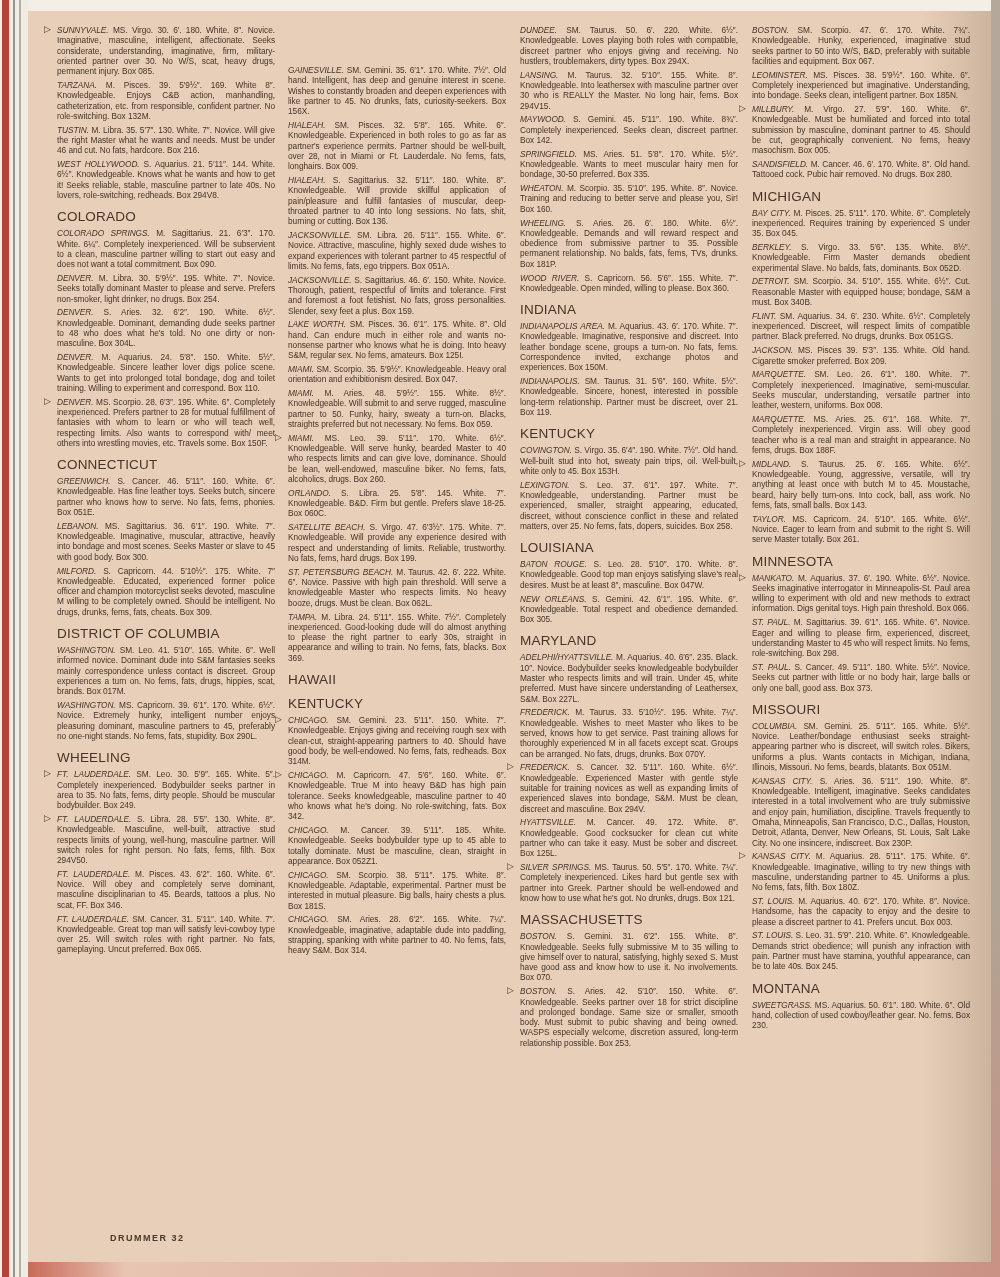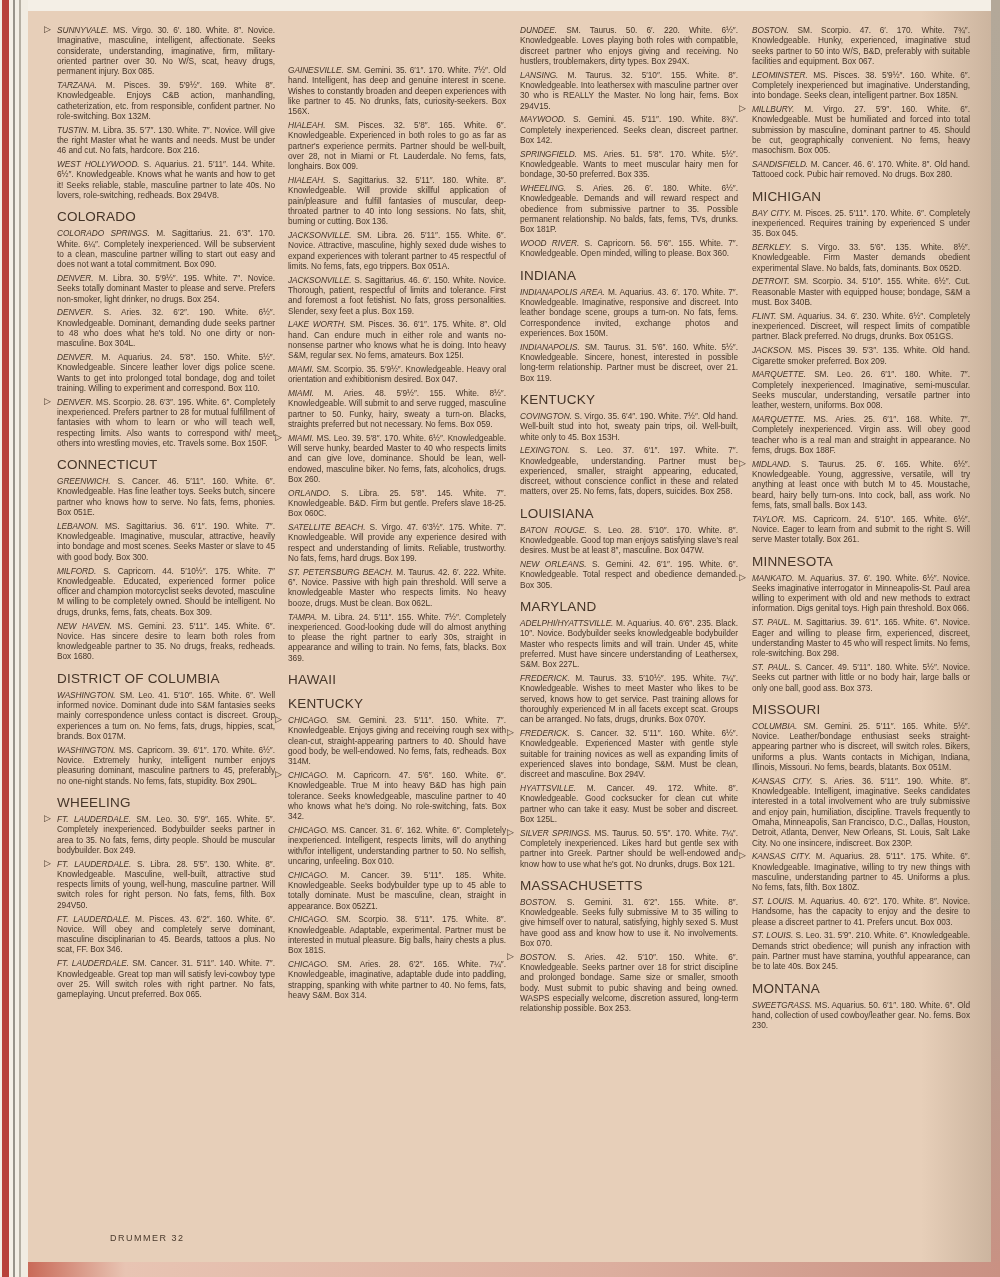--- a/index.html
+++ b/index.html
@@ -57,21 +57,21 @@
     position:absolute;left:-13px;top:-1px;
     font-size:9px;font-style:normal;color:#453528;
   }
   .state-header{
     font-weight:normal;font-size:13.5px;line-height:15px;
     letter-spacing:0.2px;
     margin:9px 0 4px 0;
   }
   .page-footer{
     position:absolute;left:82px;top:1222px;
-    font-size:9px;letter-spacing:1.5px;color:#4a3a2c;
+    font-size:9px;letter-spacing:1.5px;color:#4a3a2c;font-weight:bold;
   }
 </style>
 </head>
 <body>
 
 <div class="edge-left"></div>
 <div class="edge-top"></div>
 <div class="edge-right"></div>
 <div class="edge-bottom"></div>
 
@@ -84,58 +84,57 @@
       <div class="state-header">COLORADO</div>
       <p class="ad"><span class="city">COLORADO SPRINGS.</span> <span>M. Sagittarius. 21. 6′3″. 170. White. 6¼″. Completely inexperienced. Will be subservient to a clean, masculine partner willing to start out easy and does not want a total commitment. Box 090.</span></p>
       <p class="ad"><span class="city">DENVER.</span> <span>M. Libra. 30. 5′9½″. 195. White. 7″. Novice. Seeks totally dominant Master to please and serve. Prefers non-smoker, light drinker, no drugs. Box 254.</span></p>
       <p class="ad"><span class="city">DENVER.</span> <span>S. Aries. 32. 6′2″. 190. White. 6½″. Knowledgeable. Dominant, demanding dude seeks partner to 48 who does what he's told. No one dirty or non-masculine. Box 304L.</span></p>
       <p class="ad"><span class="city">DENVER.</span> <span>M. Aquarius. 24. 5′8″. 150. White. 5½″. Knowledgeable. Sincere leather lover digs police scene. Wants to get into prolonged total bondage, dog and toilet training. Willing to experiment and correspond. Box 110.</span></p>
       <p class="ad"><span class="marker">▷</span><span class="city">DENVER.</span> <span>MS. Scorpio. 28. 6′3″. 195. White. 6″. Completely inexperienced. Prefers partner to 28 for mutual fulfillment of fantasies with whom to learn or who will teach well, respecting limits. Also wants to correspond with/ meet others into wrestling movies, etc. Travels some. Box 150F.</span></p>
       <div class="state-header">CONNECTICUT</div>
       <p class="ad"><span class="city">GREENWICH.</span> <span>S. Cancer. 46. 5′11″. 160. White. 6″. Knowledgeable. Has fine leather toys. Seeks butch, sincere partner who knows how to serve. No fats, fems, phonies. Box 051E.</span></p>
       <p class="ad"><span class="city">LEBANON.</span> <span>MS. Sagittarius. 36. 6′1″. 190. White. 7″. Knowledgeable. Imaginative, muscular, attractive, heavily into bondage and most scenes. Seeks Master or slave to 45 with good body. Box 300.</span></p>
       <p class="ad"><span class="city">MILFORD.</span> <span>S. Capricorn. 44. 5′10½″. 175. White. 7″ Knowledgeable. Educated, experienced former police officer and champion motorcyclist seeks devoted, masculine M willing to be completely owned. Should be intelligent. No drugs, drunks, fems, fats, cheats. Box 309.</span></p>
-      <p class="ad"><span class="city">NEW HAVEN.</span> <span>MS. Gemini. 23. 5′11″. 145. White. 6″. Novice. Has sincere desire to learn both roles from knowledgeable partner to 35. No drugs, freaks, redheads. Box 1680.</span></p>
       <div class="state-header">DISTRICT OF COLUMBIA</div>
       <p class="ad"><span class="city">WASHINGTON.</span> <span>SM. Leo. 41. 5′10″. 165. White. 6″. Well informed novice. Dominant dude into S&amp;M fantasies seeks mainly correspondence unless contact is discreet. Group experiences a turn on. No fems, fats, drugs, hippies, scat, brands. Box 017M.</span></p>
       <p class="ad"><span class="city">WASHINGTON.</span> <span>MS. Capricorn. 39. 6′1″. 170. White. 6½″. Novice. Extremely hunky, intelligent number enjoys pleasuring dominant, masculine partners to 45, preferably no one-night stands. No fems, fats, stupidity. Box 290L.</span></p>
       <div class="state-header">WHEELING</div>
       <p class="ad"><span class="marker">▷</span><span class="city">FT. LAUDERDALE.</span> <span>SM. Leo. 30. 5′9″. 165. White. 5″. Completely inexperienced. Bodybuilder seeks partner in area to 35. No fats, fems, dirty people. Should be muscular bodybuilder. Box 249.</span></p>
       <p class="ad"><span class="marker">▷</span><span class="city">FT. LAUDERDALE.</span> <span>S. Libra. 28. 5′5″. 130. White. 8″. Knowledgeable. Masculine, well-built, attractive stud respects limits of young, well-hung, masculine partner. Will switch roles for right person. No fats, fems, filth. Box 294V50.</span></p>
       <p class="ad"><span class="city">FT. LAUDERDALE.</span> <span>M. Pisces. 43. 6′2″. 160. White. 6″. Novice. Will obey and completely serve dominant, masculine disciplinarian to 45. Beards, tattoos a plus. No scat, FF. Box 346.</span></p>
       <p class="ad"><span class="city">FT. LAUDERDALE.</span> <span>SM. Cancer. 31. 5′11″. 140. White. 7″. Knowledgeable. Great top man will satisfy levi-cowboy type over 25. Will switch roles with right partner. No fats, gameplaying. Uncut preferred. Box 065.</span></p>
     </div>
   <div class="col col-2">
       <p class="ad"><span class="city">GAINESVILLE.</span> <span>SM. Gemini. 35. 6′1″. 170. White. 7½″. Old hand. Intelligent, has deep and genuine interest in scene. Wishes to constantly broaden and deepen experiences with like partner to 45. No drunks, fats, curiosity-seekers. Box 156X.</span></p>
       <p class="ad"><span class="city">HIALEAH.</span> <span>SM. Pisces. 32. 5′8″. 165. White. 6″. Knowledgeable. Experienced in both roles to go as far as partner's experience permits. Partner should be well-built, over 28, not in Miami or Ft. Lauderdale. No fems, fats, longhairs. Box 009.</span></p>
       <p class="ad"><span class="city">HIALEAH.</span> <span>S. Sagittarius. 32. 5′11″. 180. White. 8″. Knowledgeable. Will provide skillful application of pain/pleasure and fulfill fantasies of muscular, deep-throated partner to 40 into long sessions. No fats, shit, burning or cutting. Box 136.</span></p>
       <p class="ad"><span class="city">JACKSONVILLE.</span> <span>SM. Libra. 26. 5′11″. 155. White. 6″. Novice. Attractive, masculine, highly sexed dude wishes to expand experiences with tolerant partner to 45 respectful of limits. No fems, fats, ego trippers. Box 051A.</span></p>
       <p class="ad"><span class="city">JACKSONVILLE.</span> <span>S. Sagittarius. 46. 6′. 150. White. Novice. Thorough, patient, respectful of limits and tolerance. First and foremost a foot fetishist. No fats, gross personalities. Slender, sexy feet a plus. Box 159.</span></p>
       <p class="ad"><span class="city">LAKE WORTH.</span> <span>SM. Pisces. 36. 6′1″. 175. White. 8″. Old hand. Can endure much in either role and wants no-nonsense partner who knows what he is doing. Into heavy S&amp;M, regular sex. No fems, amateurs. Box 125I.</span></p>
       <p class="ad"><span class="city">MIAMI.</span> <span>SM. Scorpio. 35. 5′9½″. Knowledgeable. Heavy oral orientation and exhibitionism desired. Box 047.</span></p>
       <p class="ad"><span class="city">MIAMI.</span> <span>M. Aries. 48. 5′9½″. 155. White. 8½″. Knowledgeable. Will submit to and serve rugged, masculine partner to 50. Funky, hairy, sweaty a turn-on. Blacks, straights preferred but not necessary. No fems. Box 059.</span></p>
-      <p class="ad"><span class="marker">▷</span><span class="city">MIAMI.</span> <span>MS. Leo. 39. 5′8″. 170. White. 6½″. Knowledgeable. Will serve hunky, bearded Master to 40 who respects limits and can give love, dominance. Should be lean, well-endowed, masculine biker. No fems, fats, alcoholics, drugs. Box 260.</span></p>
+      <p class="ad"><span class="marker">▷</span><span class="city">MIAMI.</span> <span>MS. Leo. 39. 5′11″. 170. White. 6½″. Knowledgeable. Will serve hunky, bearded Master to 40 who respects limits and can give love, dominance. Should be lean, well-endowed, masculine biker. No fems, fats, alcoholics, drugs. Box 260.</span></p>
       <p class="ad"><span class="city">ORLANDO.</span> <span>S. Libra. 25. 5′8″. 145. White. 7″. Knowledgeable. B&amp;D. Firm but gentle. Prefers slave 18-25. Box 060C.</span></p>
       <p class="ad"><span class="city">SATELLITE BEACH.</span> <span>S. Virgo. 47. 6′3½″. 175. White. 7″. Knowledgeable. Will provide any experience desired with respect and understanding of limits. Reliable, trustworthy. No fats, fems, hard drugs. Box 199.</span></p>
       <p class="ad"><span class="city">ST. PETERSBURG BEACH.</span> <span>M. Taurus. 42. 6′. 222. White. 6″. Novice. Passive with high pain threshold. Will serve a knowledgeable Master who respects limits. No heavy booze, drugs. Must be clean. Box 062L.</span></p>
       <p class="ad"><span class="city">TAMPA.</span> <span>M. Libra. 24. 5′11″. 155. White. 7½″. Completely inexperienced. Good-looking dude will do almost anything to please the right partner to early 30s, straight in appearance and willing to train. No fems, fats, blacks. Box 369.</span></p>
       <div class="state-header">HAWAII</div>
       <div class="state-header">KENTUCKY</div>
       <p class="ad"><span class="marker">▷</span><span class="city">CHICAGO.</span> <span>SM. Gemini. 23. 5′11″. 150. White. 7″. Knowledgeable. Enjoys giving and receiving rough sex with clean-cut, straight-appearing partners to 40. Should have good body, be well-endowed. No fems, fats, redheads. Box 314M.</span></p>
       <p class="ad"><span class="marker">▷</span><span class="city">CHICAGO.</span> <span>M. Capricorn. 47. 5′6″. 160. White. 6″. Knowledgeable. True M into heavy B&amp;D has high pain tolerance. Seeks knowledgeable, masculine partner to 40 who knows what he's doing. No role-switching, fats. Box 342.</span></p>
-      <p class="ad"><span class="city">CHICAGO.</span> <span>MS. Cancer. 31. 6′. 162. White. 6″. Completely inexperienced. Intelligent, respects limits, will do anything with/for intelligent, understanding partner to 50. No selfish, uncaring, unfeeling. Box 010.</span></p>
       <p class="ad"><span class="city">CHICAGO.</span> <span>M. Cancer. 39. 5′11″. 185. White. Knowledgeable. Seeks bodybuilder type up to 45 able to totally dominate. Must be masculine, clean, straight in appearance. Box 052Z1.</span></p>
       <p class="ad"><span class="city">CHICAGO.</span> <span>SM. Scorpio. 38. 5′11″. 175. White. 8″. Knowledgeable. Adaptable, experimental. Partner must be interested in mutual pleasure. Big balls, hairy chests a plus. Box 181S.</span></p>
       <p class="ad"><span class="city">CHICAGO.</span> <span>SM. Aries. 28. 6′2″. 165. White. 7¼″. Knowledgeable, imaginative, adaptable dude into paddling, strapping, spanking with white partner to 40. No fems, fats, heavy S&amp;M. Box 314.</span></p>
     </div>
   <div class="col col-3">
       <p class="ad"><span class="city">DUNDEE.</span> <span>SM. Taurus. 50. 6′. 220. White. 6½″. Knowledgeable. Loves playing both roles with compatible, discreet partner who enjoys giving and receiving. No hustlers, troublemakers, dirty types. Box 294X.</span></p>
       <p class="ad"><span class="city">LANSING.</span> <span>M. Taurus. 32. 5′10″. 155. White. 8″. Knowledgeable. Into leathersex with masculine partner over 30 who is REALLY the Master. No long hair, fems. Box 294V15.</span></p>
       <p class="ad"><span class="city">MAYWOOD.</span> <span>S. Gemini. 45. 5′11″. 190. White. 8¾″. Completely inexperienced. Seeks clean, discreet partner. Box 142.</span></p>
       <p class="ad"><span class="city">SPRINGFIELD.</span> <span>MS. Aries. 51. 5′8″. 170. White. 5½″. Knowledgeable. Wants to meet muscular hairy men for bondage, 30-50 preferred. Box 335.</span></p>
+      <p class="ad"><span class="city">WHEATON.</span> <span>M. Scorpio. 35. 5′10″. 195. White. 8″. Novice. Training and reducing to better serve and please you, Sir! Box 160.</span></p>
       <p class="ad"><span class="city">WHEELING.</span> <span>S. Aries. 26. 6′. 180. White. 6½″. Knowledgeable. Demands and will reward respect and obedience from submissive partner to 35. Possible permanent relationship. No balds, fats, fems, TVs, drunks. Box 181P.</span></p>
       <p class="ad"><span class="city">WOOD RIVER.</span> <span>S. Capricorn. 56. 5′6″. 155. White. 7″. Knowledgeable. Open minded, willing to please. Box 360.</span></p>
       <div class="state-header">INDIANA</div>
       <p class="ad"><span class="city">INDIANAPOLIS AREA.</span> <span>M. Aquarius. 43. 6′. 170. White. 7″. Knowledgeable. Imaginative, responsive and discreet. Into leather bondage scene, groups a turn-on. No fats, fems. Correspondence invited, exchange photos and experiences. Box 150M.</span></p>
       <p class="ad"><span class="city">INDIANAPOLIS.</span> <span>SM. Taurus. 31. 5′6″. 160. White. 5½″. Knowledgeable. Sincere, honest, interested in possible long-term relationship. Partner must be discreet, over 21. Box 119.</span></p>
       <div class="state-header">KENTUCKY</div>
       <p class="ad"><span class="city">COVINGTON.</span> <span>S. Virgo. 35. 6′4″. 190. White. 7½″. Old hand. Well-built stud into hot, sweaty pain trips, oil. Well-built, white only to 45. Box 153H.</span></p>
       <p class="ad"><span class="city">LEXINGTON.</span> <span>S. Leo. 37. 6′1″. 197. White. 7″. Knowledgeable, understanding. Partner must be experienced, smaller, straight appearing, educated, discreet, without conscience conflict in these and related matters, over 25. No fems, fats, dopers, suicides. Box 258.</span></p>
       <div class="state-header">LOUISIANA</div>
       <p class="ad"><span class="city">BATON ROUGE.</span> <span>S. Leo. 28. 5′10″. 170. White. 8″. Knowledgeable. Good top man enjoys satisfying slave's real desires. Must be at least 8″, masculine. Box 047W.</span></p>

